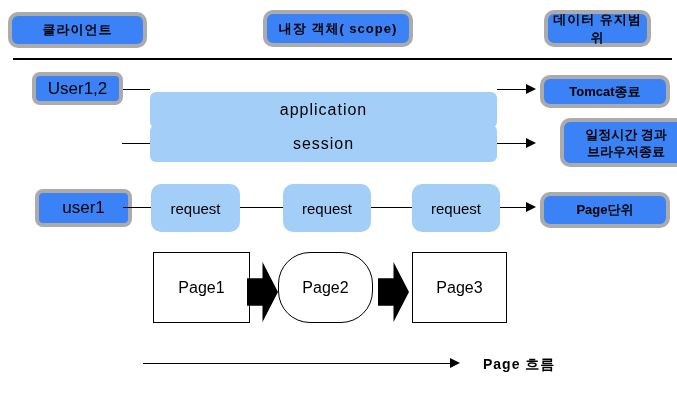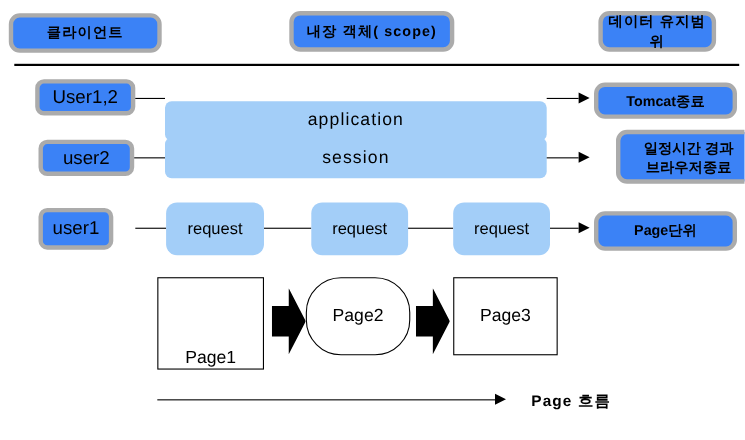--- a/index.html
+++ b/index.html
@@ -62,58 +62,55 @@
   <div class="abs line" style="left:123px;top:89px;width:27px;height:1px;"></div>
   <div class="abs ctr blue bar" style="left:150px;top:72px;width:347px;height:36px;margin-top:20px;">
     <span>application</span>
   </div>
   <div class="abs line" style="left:497px;top:89px;width:29px;height:1px;"></div>
   <div class="abs ah" style="left:526px;top:84px;"></div>
   <div class="abs ctr gbox kor" style="left:540px;top:75px;width:130px;height:33px;">
     <span>Tomcat종료</span>
   </div>
 
-  <div class="abs ctr gbox usr" style="left:35px;top:127px;width:87px;height:33px;border-radius:8px;">
-    <span>user2</span>
-  </div>
   <div class="abs line" style="left:122px;top:143px;width:28px;height:1px;"></div>
   <div class="abs ctr blue bar" style="left:150px;top:125px;width:347px;height:37px;">
     <span>session</span>
   </div>
   <div class="abs line" style="left:497px;top:143px;width:29px;height:1px;"></div>
   <div class="abs ah" style="left:526px;top:138px;"></div>
   <div class="abs ctr gbox ret2" style="left:540px;top:118px;width:132px;height:49px;">
     <div>
       <div>일정시간 경과</div>
       <div>브라우저종료</div>
     </div>
   </div>
 
-  <div class="abs ctr gbox usr" style="left:35px;top:189px;width:68px;height:38px;border-radius:8px;">
+  <div class="abs ctr gbox usr" style="left:35px;top:189px;width:97px;height:38px;border-radius:8px;">
     <span>user1</span>
   </div>
   <div class="abs line" style="left:123px;top:207px;width:28px;height:1px;"></div>
   <div class="abs ctr blue req" style="left:151px;top:184px;width:89px;height:48px;">
     <span>request</span>
   </div>
   <div class="abs line" style="left:240px;top:207px;width:43px;height:1px;"></div>
   <div class="abs ctr blue req" style="left:283px;top:184px;width:88px;height:48px;">
     <span>request</span>
   </div>
   <div class="abs line" style="left:371px;top:207px;width:41px;height:1px;"></div>
   <div class="abs ctr blue req" style="left:412px;top:184px;width:88px;height:48px;">
     <span>request</span>
   </div>
   <div class="abs line" style="left:500px;top:207px;width:26px;height:1px;"></div>
   <div class="abs ah" style="left:526px;top:202px;"></div>
   <div class="abs ctr gbox kor" style="left:540px;top:192px;width:130px;height:36px;align-items:center;">
     <span>Page단위</span>
   </div>
 
-  <div class="abs ctr pbox" style="left:143px;top:252px;width:97px;height:84px;align-items:flex-end;">
+  <div class="abs ctr pbox" style="left:153px;top:252px;width:97px;height:71px;">
     <span>Page1</span>
   </div>
   <div class="abs barrow" style="left:247px;top:262px;width:31px;height:60px;"></div>
   <div class="abs ctr pbox" style="left:278px;top:252px;width:95px;height:71px;border-radius:32px;">
     <span>Page2</span>
   </div>
   <div class="abs barrow" style="left:378px;top:262px;width:31px;height:60px;"></div>
   <div class="abs ctr pbox" style="left:412px;top:252px;width:95px;height:71px;">
     <span>Page3</span>
   </div>

